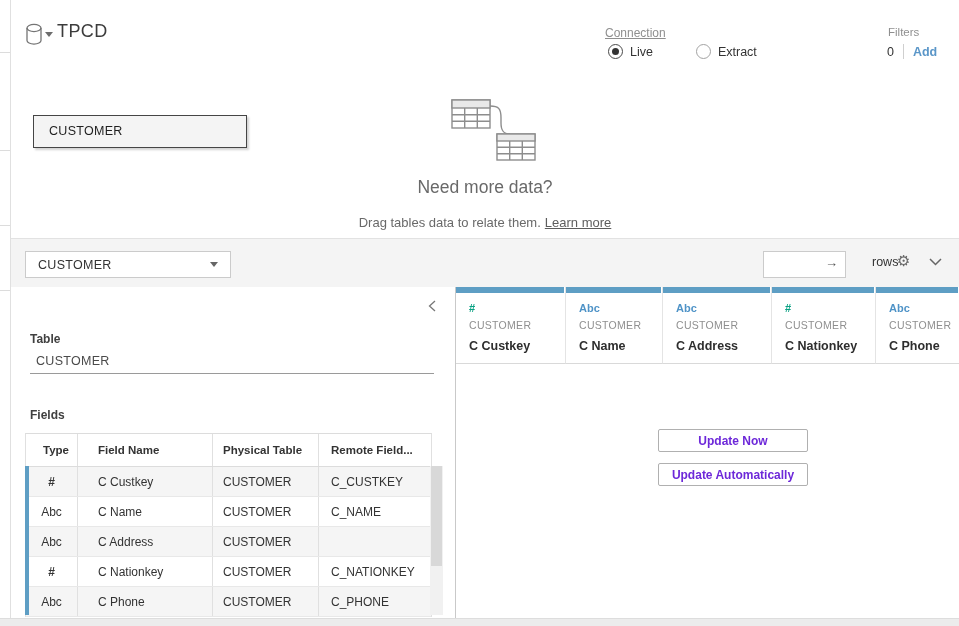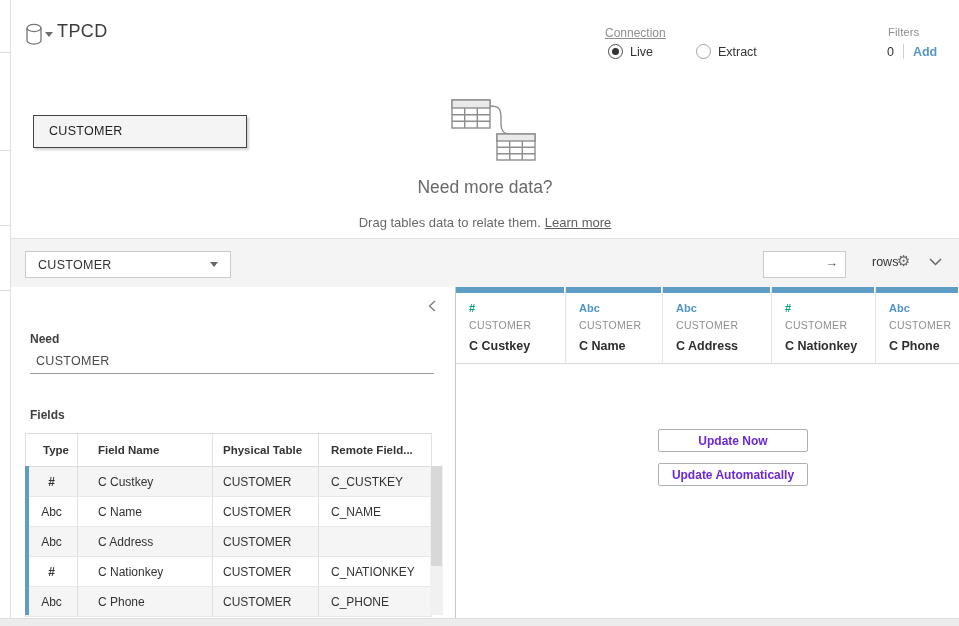--- a/index.html
+++ b/index.html
@@ -182,21 +182,21 @@
         </svg>
     </span>
   </div>
 
   <div class="left-panel">
     <span class="collapse-btn">
       <svg width="8" height="12" viewBox="0 0 8 12">
           <polyline points="7,1 1.5,6 7,11" fill="none" stroke="#777" stroke-width="1.3"></polyline>
         </svg>
     </span>
-    <div class="name-label">Need</div>
+    <div class="name-label">Table</div>
     <div class="name-value">CUSTOMER</div>
     <div class="name-underline"></div>
     <div class="fields-label">Fields</div>
 
     <div class="ftable">
       <div class="hrow">
         <div class="hcell hc0">Type</div>
         <div class="hcell c1">Field Name</div>
         <div class="hcell c2">Physical Table</div>
         <div class="hcell hc3">Remote Field...</div>

